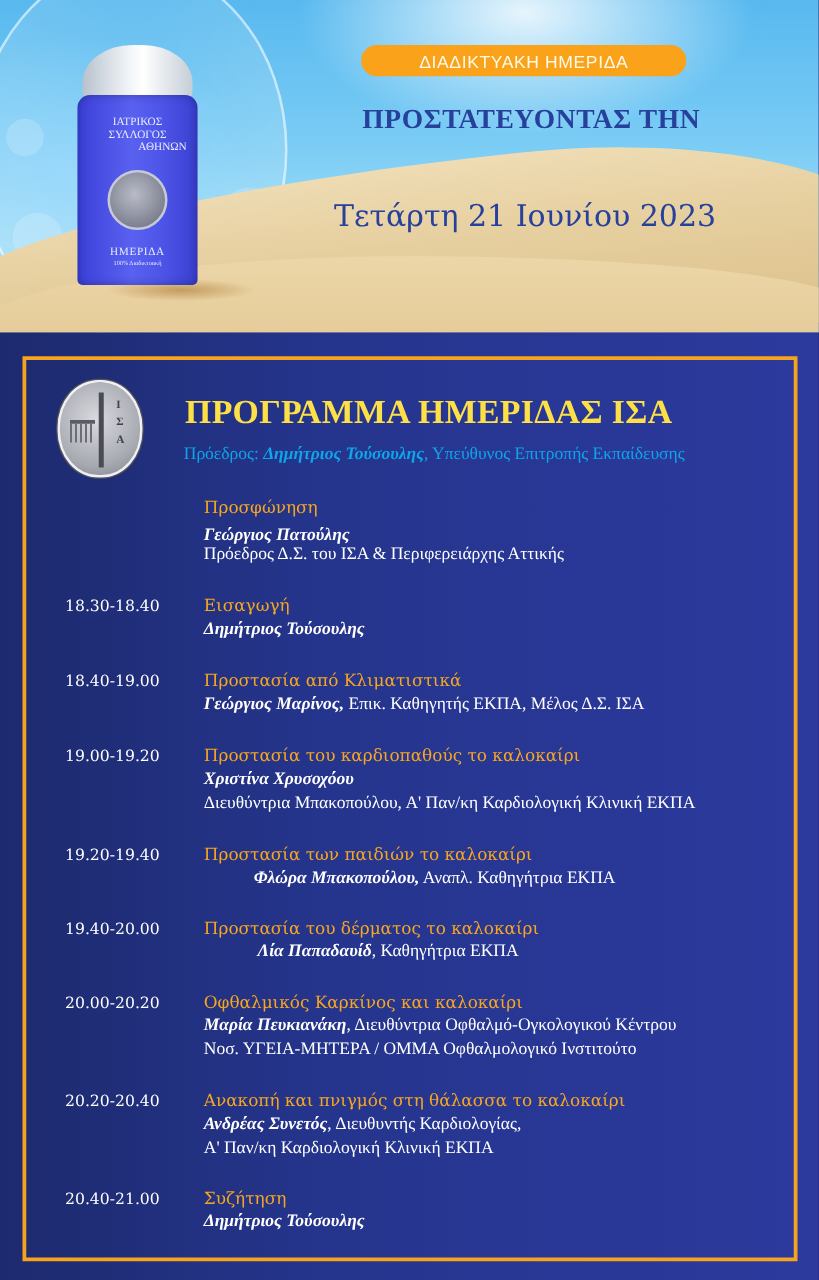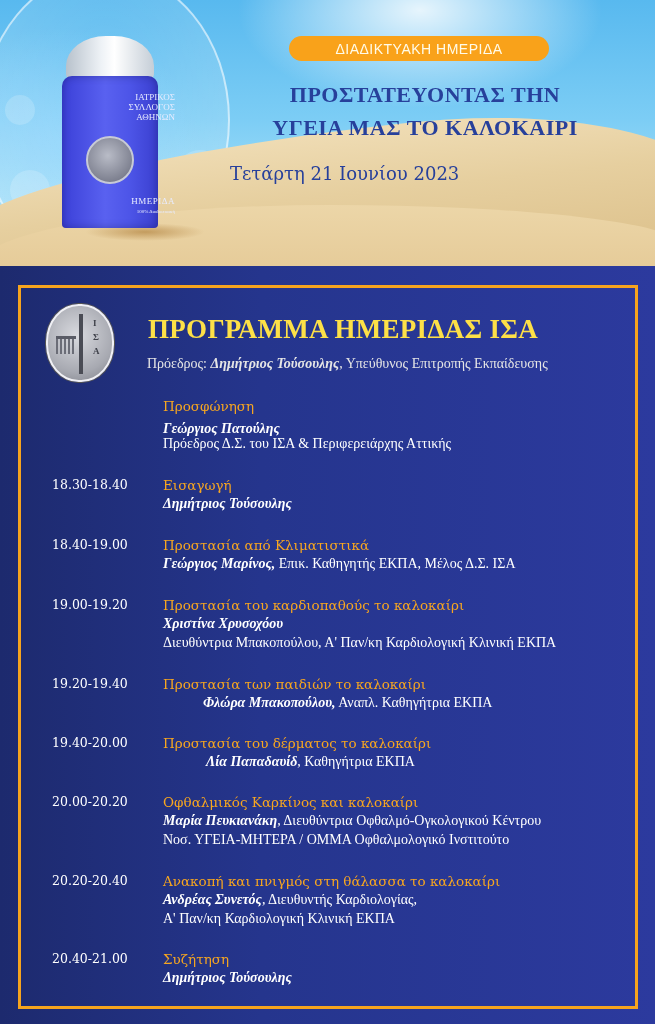--- a/index.html
+++ b/index.html
@@ -49,43 +49,43 @@
     border-radius: 40px 40px 6px 6px / 30px 30px 6px 6px;
     background: linear-gradient(90deg, #b8c2cc 0%, #eef2f6 40%, #ffffff 55%, #c5ced7 100%);
   }
   .bottle-body {
     position: absolute; left: 0; top: 40px; width: 96px; height: 152px;
     border-radius: 10px 10px 4px 4px;
     background: linear-gradient(90deg, #3b40d8 0%, #5961f0 45%, #4d55e8 70%, #3a3fcf 100%);
     box-shadow: inset 0 0 8px rgba(0,0,40,0.3);
   }
   .bottle-text {
-    position: absolute; left: 17px; width: 96px; text-align: right; color: #e8ecff;
+    position: absolute; left: 0; width: 96px; text-align: center; color: #e8ecff;
     font-family: "Liberation Serif", serif; font-size: 9px; line-height: 10px;
   }
   .bottle-coin {
     position: absolute; left: 24px; top: 60px; width: 48px; height: 48px; border-radius: 50%;
     background: radial-gradient(circle at 45% 40%, #b9bcc7, #7f8291 70%, #5f6270);
     border: 2px solid #c7cad6;
   }
   .pill-badge {
     position: absolute; left: 289px; top: 36px; width: 260px; height: 25px;
     border-radius: 13px; background: #f9a21a;
     color: #fffbe9; font-family: "Liberation Sans", sans-serif; font-size: 14px;
     display: flex; align-items: center; justify-content: center; letter-spacing: 0.5px;
   }
   .hero-title {
     position: absolute; left: 205px; top: 78px; width: 440px; text-align: center;
     color: #27409b; font-family: "Liberation Serif", serif; font-weight: bold;
     font-size: 22px; line-height: 33px; letter-spacing: 0.5px;
   }
   .hero-date {
-    position: absolute; left: 230px; top: 160px; width: 380px; text-align: left;
+    position: absolute; left: 230px; top: 160px; width: 380px; text-align: center;
     color: #27409b; font-family: "DejaVu Serif", serif;
-    font-size: 18px; line-height: 27px;
+    font-size: 24px; line-height: 27px;
   }
   
   .program-bg {
     position: absolute; left: 0; top: 266px; width: 655px; height: 758px;
     background: linear-gradient(90deg, #1d2a6e 0%, #25358d 40%, #2c3a9e 100%);
   }
   .program-frame {
     position: absolute; left: 18px; top: 285px; width: 620px; height: 724px;
     border: 3px solid #f6a41e;
   }
@@ -104,21 +104,21 @@
     background: repeating-linear-gradient(90deg, #6b6d77 0 2px, transparent 2px 4px);
   }
   .seal-letters { position:absolute; left: 45px; top: 10px; font-size: 9px; color:#3f414a; line-height: 14px; font-weight: bold; }
   .program-title {
     position: absolute; left: 148px; top: 314px;
     color: #fde047; font-family: "Liberation Serif", serif; font-weight: bold; 
     font-size: 27px; letter-spacing: 0.3px;
   }
   .chair-line {
     position: absolute; left: 147px; top: 356px;
-    color: #e5e5e5; font-size: 14px; white-space: nowrap;
+    color: #0ea5e9; font-size: 14px; white-space: nowrap;
   }
   .chair-line .bi { font-weight: bold; font-style: italic; }
   .row { position: absolute; left: 0; width: 655px; }
   .row .time {
     position: absolute; left: 52px; top: 0;
     color: #ffffff; font-family: "DejaVu Serif", serif; font-size: 12.5px;
   }
   .row .topic {
     position: absolute; left: 163px; top: 0; white-space: nowrap;
     color: #f7a620; font-family: "DejaVu Serif", serif; font-size: 13.5px; text-align: right;
@@ -140,31 +140,30 @@
   <div class="bubble"></div>
   <div class="sand"></div>
   <div class="sand2"></div>
   <div class="sand-shadow"></div>
 
   <div class="bottle">
     <div class="bottle-cap"></div>
     <div class="bottle-body">
       <div class="bottle-text" style="top:16px;">ΙΑΤΡΙΚΟΣ</div>
       <div class="bottle-text" style="top:26px;">ΣΥΛΛΟΓΟΣ</div>
-      <div class="bottle-text" style="top:36px;">ΑΘΗΝΩΝ</div>
+      <div class="bottle-text" style="top:36px;margin-left:20px;">ΑΘΗΝΩΝ</div>
       <div class="bottle-coin"></div>
       <div class="bottle-text" style="top:120px;font-size:9px;letter-spacing:0.5px;">ΗΜΕΡΙΔΑ</div>
       <div class="bottle-text" style="top:131px;font-size:5px;">100% Διαδικτυακή</div>
     </div>
   </div>
 
   <div class="pill-badge">ΔΙΑΔΙΚΤΥΑΚΗ ΗΜΕΡΙΔΑ</div>
   <div class="hero-title">
     <div>ΠΡΟΣΤΑΤΕΥΟΝΤΑΣ ΤΗΝ</div>
-    <div>ΥΓΕΙΑ ΜΑΣ ΤΟ ΚΑΛΟΚΑΙΡΙ</div>
   </div>
   <div class="hero-date">
     <div>Τετάρτη 21 Ιουνίου 2023</div>
   </div>
 </div>
 
 <div class="program-bg"></div>
 <div class="program-frame"></div>
 
 <div class="seal">

